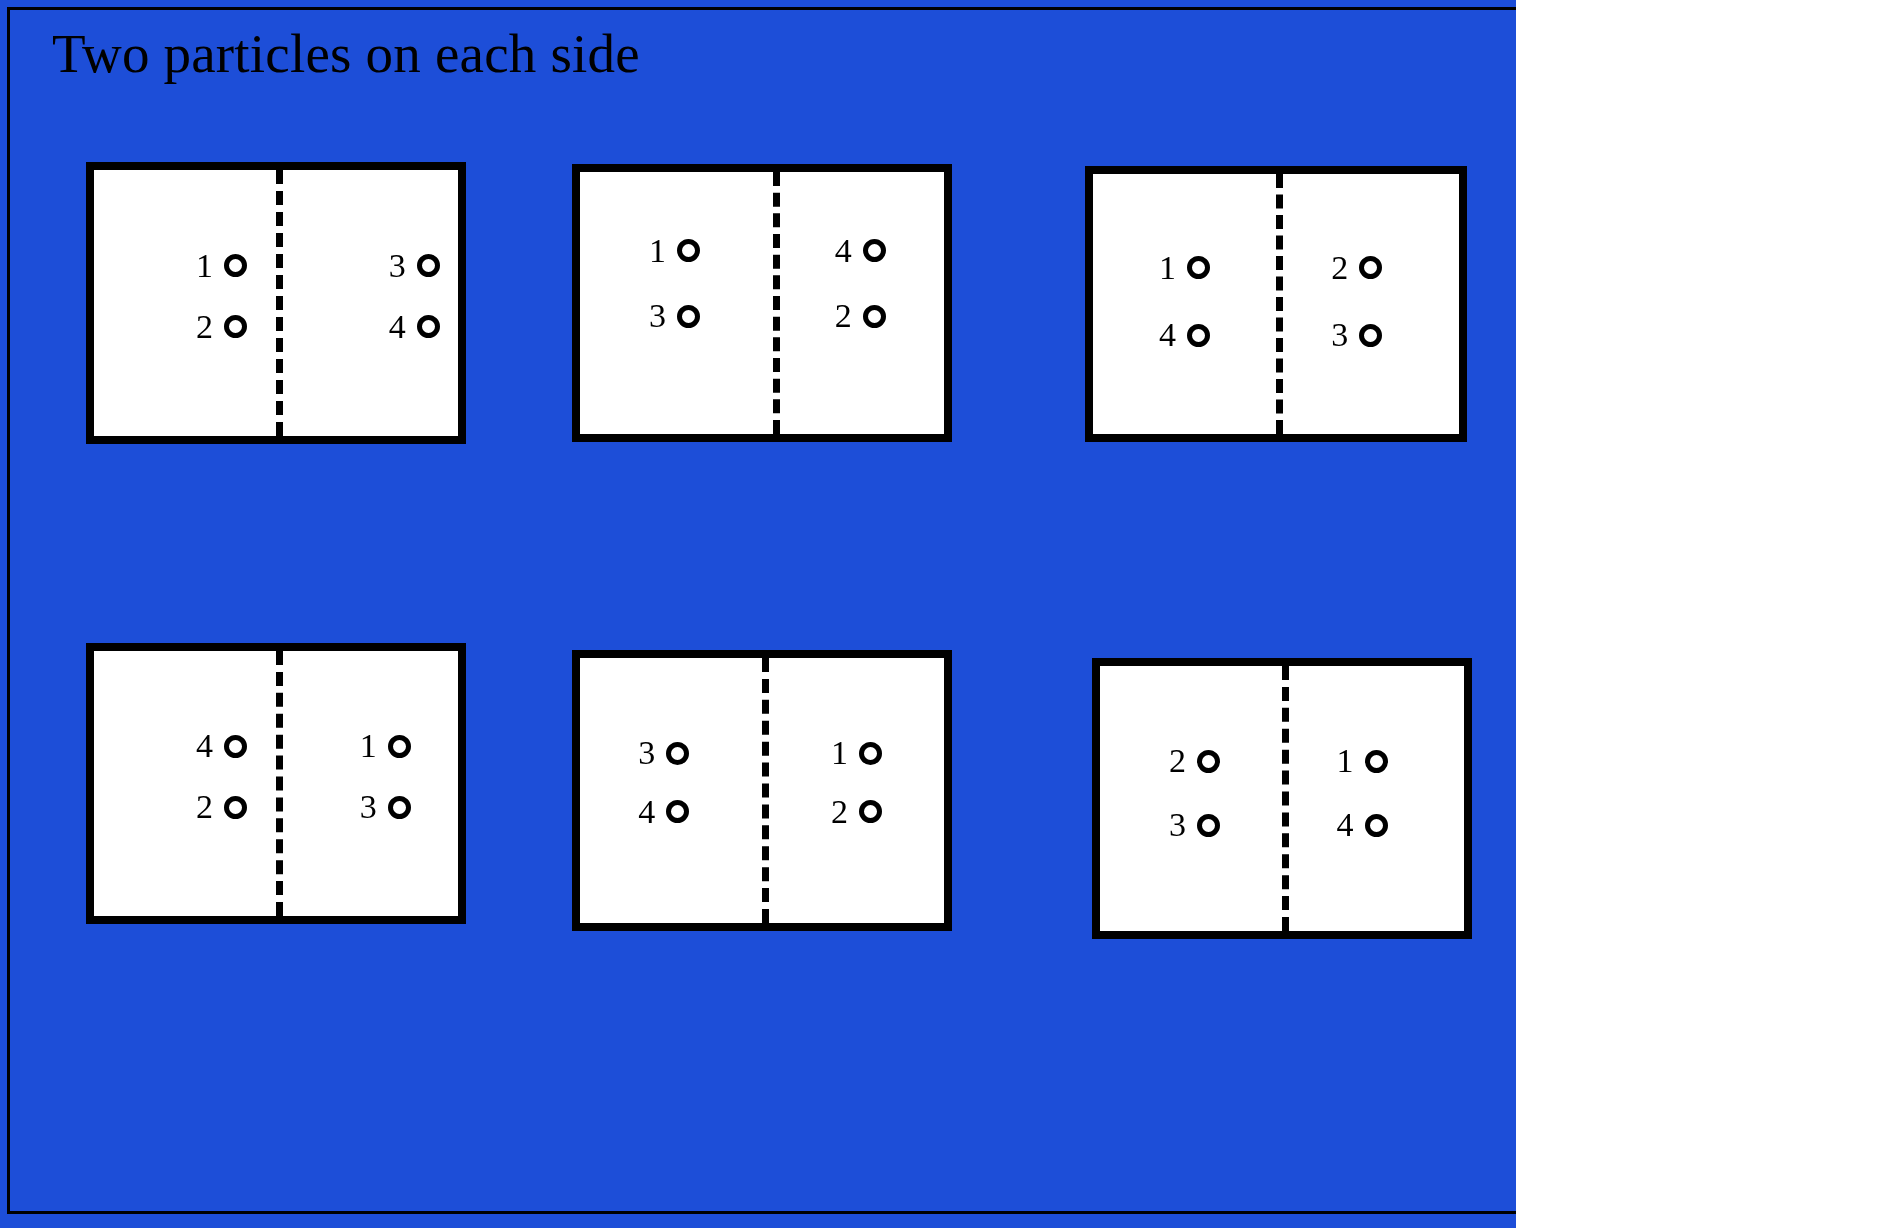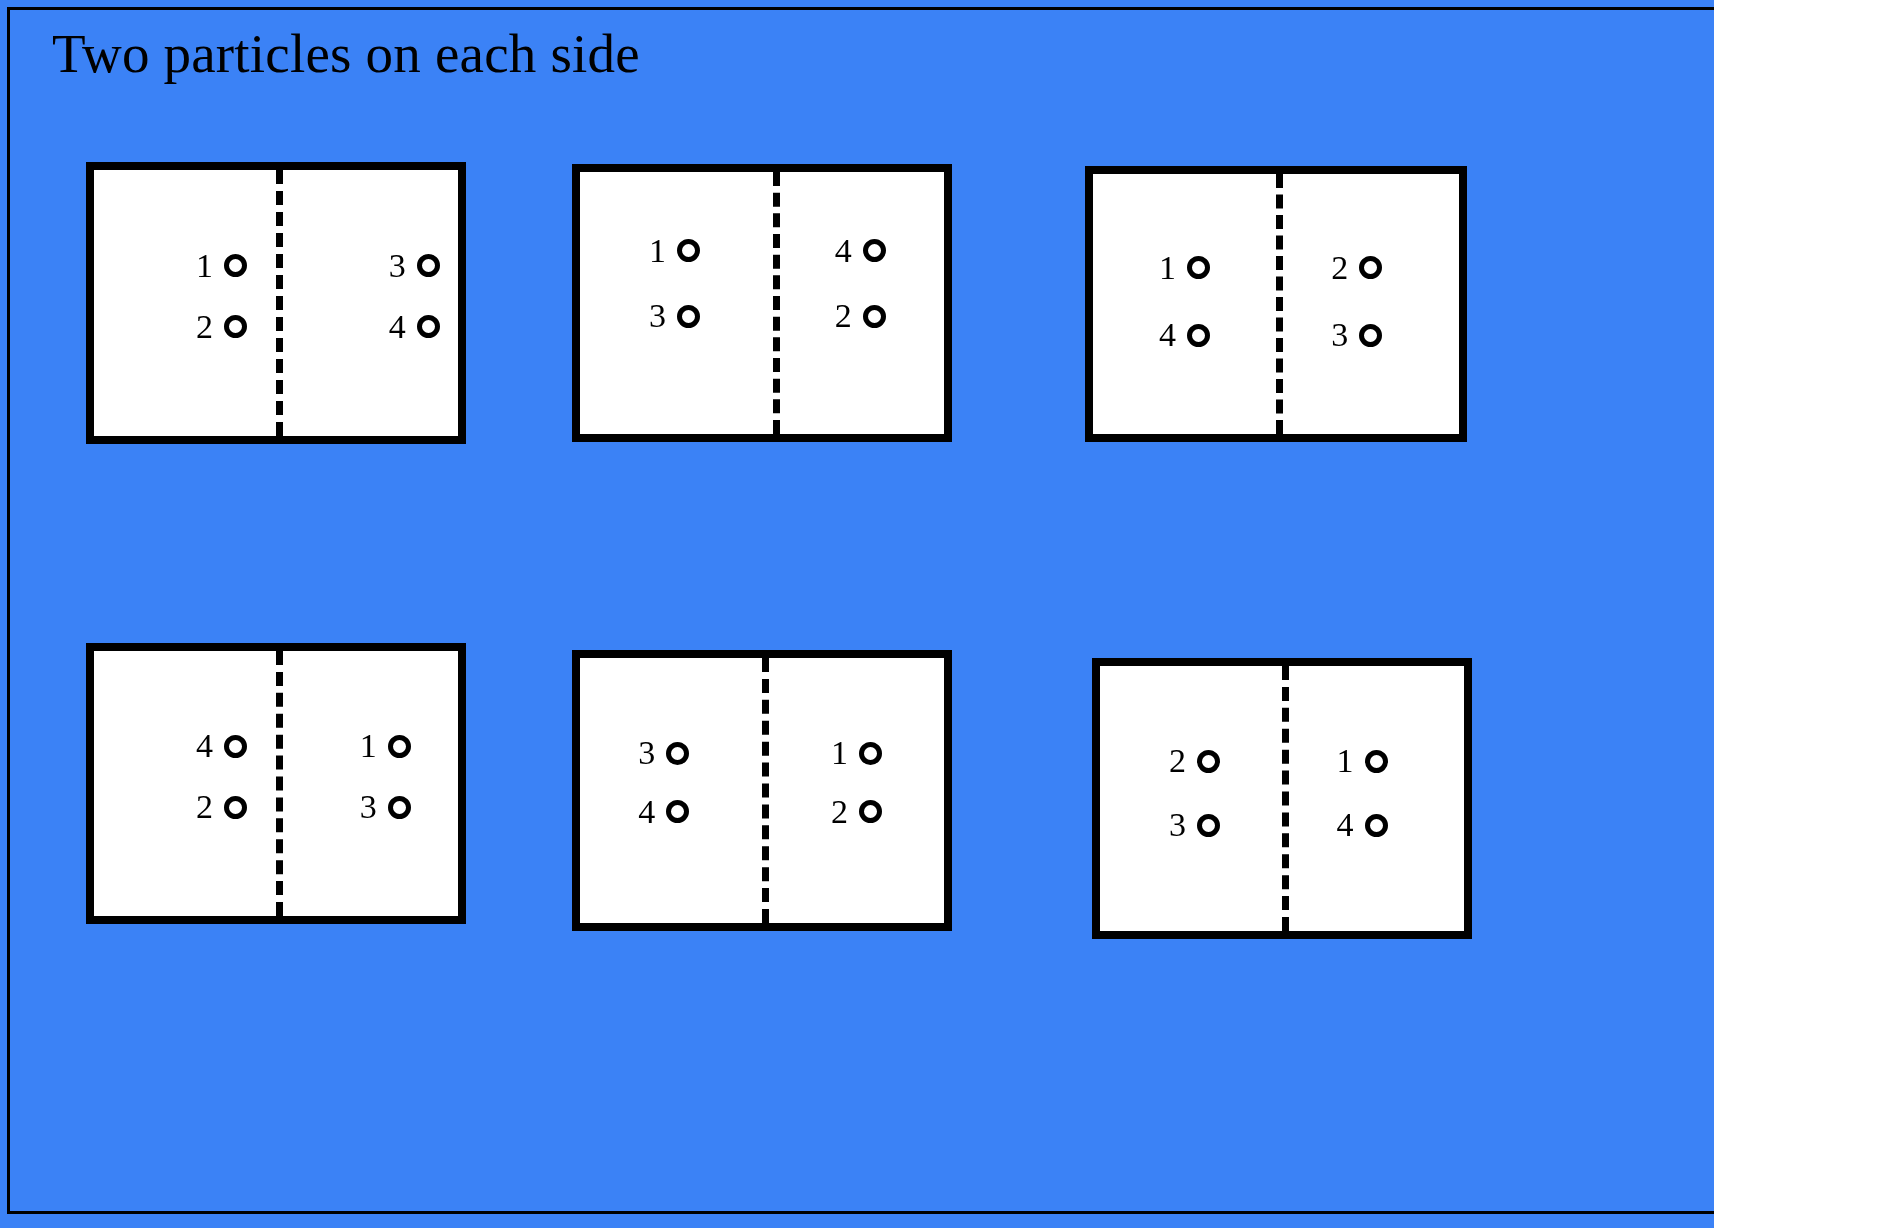--- a/index.html
+++ b/index.html
@@ -5,23 +5,23 @@
   html, body {
     margin: 0;
     padding: 0;
     background: #ffffff;
   }
   body {
     font-family: "Liberation Serif", serif;
   }
   #slide {
     position: relative;
-    width: 1714px;
+    width: 1516px;
     height: 1228px;
-    background: #3b82f6;
+    background: #1d4ed8;
     box-sizing: border-box;
     overflow: hidden;
   }
   .slide-border {
     position: absolute;
     left: 7px;
     top: 7px;
     width: 1877px;
     height: 1207px;
     border: 3px solid #000000;

